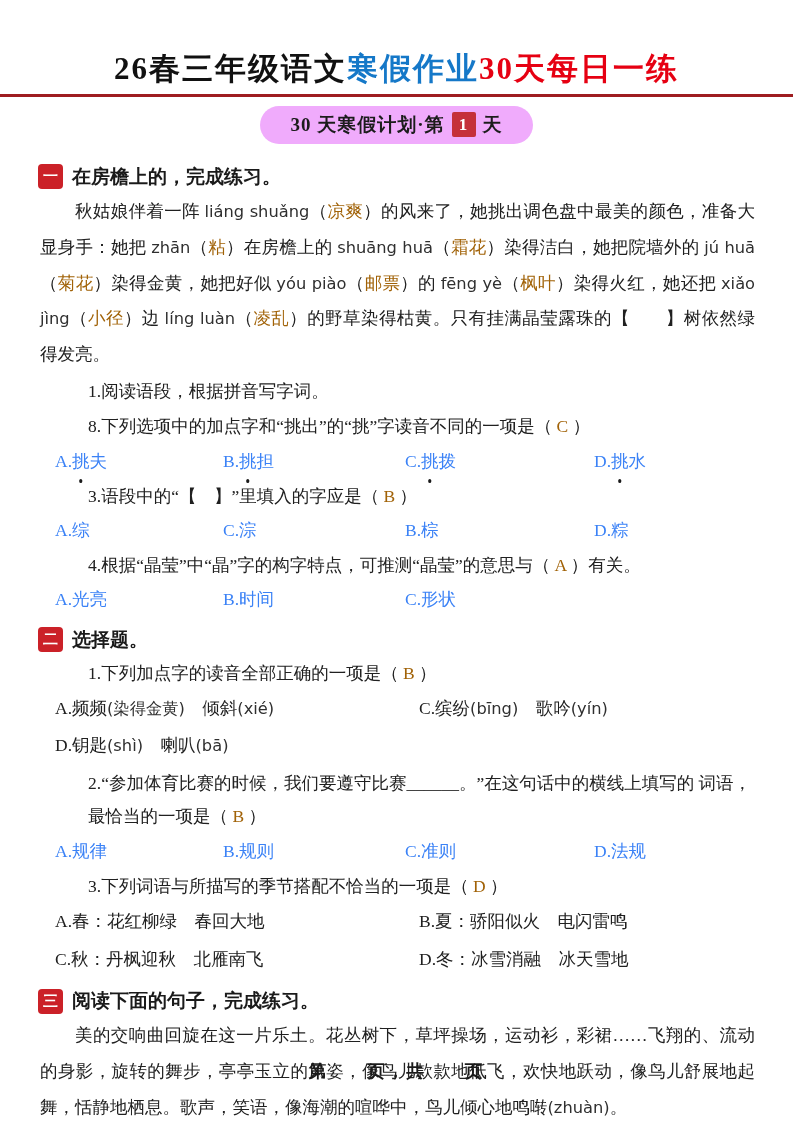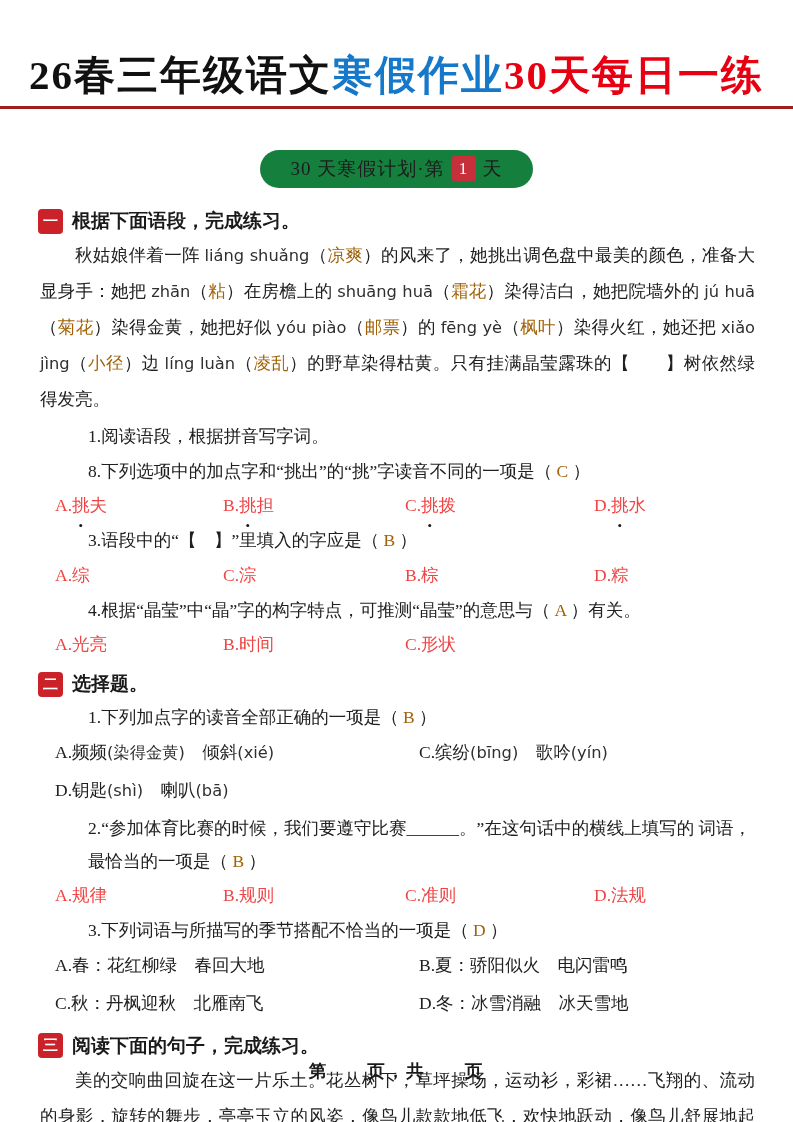--- a/index.html
+++ b/index.html
@@ -10,45 +10,44 @@
     margin:0 auto;
     background:#ffffff;
     overflow:hidden;
     font-family:"Liberation Serif", serif;
     color:#151515;
   }
   
   .title {
     margin-top:50px;
     text-align:center;
-    font-size:41px;
+    font-size:31px;
     font-weight:900;
     letter-spacing:2px;
     line-height:1.25;
     font-family:"Liberation Serif", serif;
   }
   .t-black { color:#111111; }
   .t-blue  { color:#1578c8; }
   .t-red   { color:#e60012; }
   .rule {
     width:100%; height:0;
     border-top:3px solid #9e1d20;
     margin-top:5px;
   }
   .banner-wrap { text-align:center; margin-top:9px; }
   .banner {
     display:inline-block;
-    background:#15803d;
+    background:#f0abfc;
     border-radius:20px;
     padding:6px 30px;
     font-size:19px;
-    font-weight:normal;
+    font-weight:bold;
     color:#1c1c1c;
     letter-spacing:1px;
-    margin-top:32px;
   }
   .day-box {
     display:inline-block;
     min-width:24px; height:25px;
     line-height:25px;
     background:#c5303a;
     color:#ffffff;
     text-align:center;
     border-radius:2px;
     margin:0 7px;
@@ -91,21 +90,21 @@
     margin-top:2px;
     color:#202020;
     margin-left:48px;
   }
   .opts4 {
     display:grid;
     grid-template-columns:24% 26% 27% 23%;
     padding-left:15px;
     font-size:17.5px;
     line-height:1.95;
-    color:#ef4444;
+    color:#3b82f6;
   }
   .opts2 {
     display:grid;
     grid-template-columns:52% 48%;
     padding-left:15px;
     font-size:17.5px;
     line-height:2.15;
     color:#202020;
   }
   
@@ -150,21 +149,21 @@
     <div class="banner-wrap">
       <div class="banner"><span>30 天寒假计划·第</span><span class="day-box">1</span><span>天</span></div>
     </div>
   </header>
 
   <main class="content">
 
     <section>
       <div class="sec-head">
         <span class="sec-badge">一</span>
-        <span>根据下面语段，完成练习。</span>
+        <span>在房檐上的，完成练习。</span>
       </div>
       <p class="passage"><span class="seg-t">秋姑娘伴着一阵 </span><span class="seg-py">liáng shuǎng</span><span class="seg-t">（</span><span class="seg-r">凉爽</span><span class="seg-t">）的风来了，她挑出调色盘中最美的颜色，准备大显身手：她把 </span><span class="seg-py">zhān</span><span class="seg-t">（</span><span class="seg-r">粘</span><span class="seg-t">）在房檐上的 </span><span class="seg-py">shuāng huā</span><span class="seg-t">（</span><span class="seg-r">霜花</span><span class="seg-t">）染得洁白，她把院墙外的 </span><span class="seg-py">jú huā</span><span class="seg-t">（</span><span class="seg-r">菊花</span><span class="seg-t">）染得金黄，她把好似 </span><span class="seg-py">yóu piào</span><span class="seg-t">（</span><span class="seg-r">邮票</span><span class="seg-t">）的 </span><span class="seg-py">fēng yè</span><span class="seg-t">（</span><span class="seg-r">枫叶</span><span class="seg-t">）染得火红，她还把 </span><span class="seg-py">xiǎo jìng</span><span class="seg-t">（</span><span class="seg-r">小径</span><span class="seg-t">）边 </span><span class="seg-py">líng luàn</span><span class="seg-t">（</span><span class="seg-r">凌乱</span><span class="seg-t">）的野草染得枯黄。只有挂满晶莹露珠的【　　】树依然绿得发亮。</span></p>
       <p class="question"><span class="seg-t">1.阅读语段，根据拼音写字词。</span></p>
       <p class="question"><span class="seg-t">8.下列选项中的加点字和“挑出”的“挑”字读音不同的一项是（ </span><span class="seg-r">C</span><span class="seg-t"> ）</span></p>
       <div class="opts4">
         <span><span class="seg-t">A.</span><span class="seg-d">挑</span><span class="seg-t">夫</span></span>
         <span><span class="seg-t">B.</span><span class="seg-d">挑</span><span class="seg-t">担</span></span>
         <span><span class="seg-t">C.</span><span class="seg-d">挑</span><span class="seg-t">拨</span></span>
         <span><span class="seg-t">D.</span><span class="seg-d">挑</span><span class="seg-t">水</span></span>
       </div>

